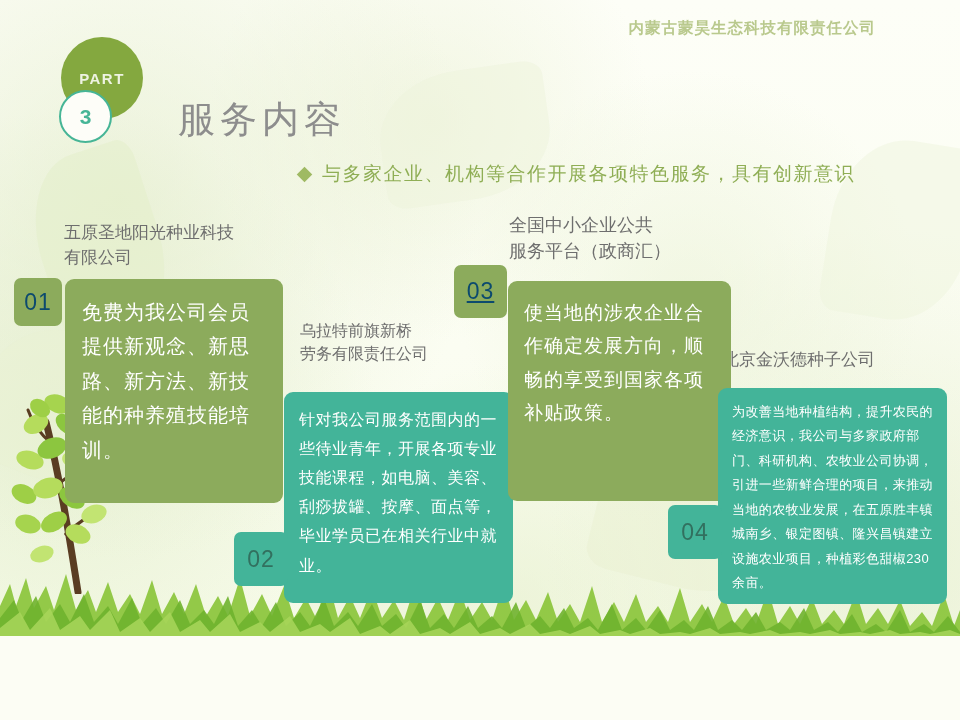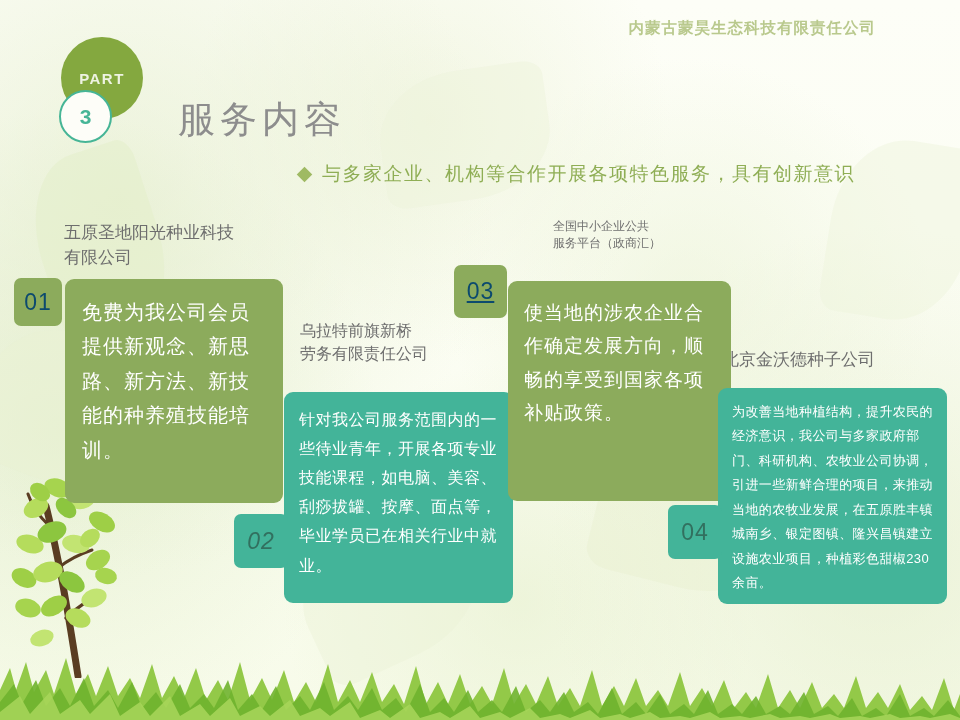--- a/index.html
+++ b/index.html
@@ -5,21 +5,21 @@
 <style>
   html,body{margin:0;padding:0;}
   body{
     width:960px;height:720px;
     font-family:"Liberation Sans","DejaVu Sans",sans-serif;
     background:#fcfdf4;
     overflow:hidden;
   }
   #slide{
     position:relative;
-    width:960px;height:720px;
+    width:960px;height:636px;
     background:
       radial-gradient(circle at 120px 200px, rgba(222,233,196,0.55) 0%, rgba(222,233,196,0) 38%),
       radial-gradient(circle at 60px 430px, rgba(214,230,186,0.5) 0%, rgba(214,230,186,0) 32%),
       radial-gradient(circle at 430px 120px, rgba(235,241,214,0.6) 0%, rgba(235,241,214,0) 30%),
       radial-gradient(circle at 690px 300px, rgba(228,238,204,0.45) 0%, rgba(228,238,204,0) 30%),
       radial-gradient(circle at 880px 560px, rgba(222,233,196,0.5) 0%, rgba(222,233,196,0) 32%),
       radial-gradient(circle at 520px 600px, rgba(226,237,200,0.5) 0%, rgba(226,237,200,0) 30%),
       linear-gradient(180deg,#fdfef7 0%,#fbfdf2 55%,#f7fbe9 100%);
     overflow:hidden;
   }
@@ -87,25 +87,25 @@
   .badge.green{color:#0c4a6e;}
   .badge.teal{color:#32705f;}
 
   
   #title1{left:64px;top:221px;width:217px;font-size:17px;text-align:left;}
   #badge1{left:14px;top:278px;width:48px;height:48px;}
   #card1{left:65px;top:279px;width:218px;height:224px;padding:16px 17px;
          font-size:20px;line-height:1.72;letter-spacing:1px;}
 
   #title2{left:300px;top:319px;width:215px;font-size:16px;text-align:left;}
-  #badge2{left:234px;top:514px;width:54px;height:54px;font-style:italic;}
+  #badge2{left:234px;top:532px;width:54px;height:54px;}
   #card2{left:284px;top:392px;width:229px;height:211px;padding:13px 15px;
          font-size:16px;line-height:1.82;letter-spacing:0.5px;}
 
-  #title3{left:509px;top:218px;width:250px;font-size:12px;text-align:left;margin-left:44px;}
+  #title3{left:509px;top:212px;width:250px;font-size:18px;text-align:left;}
   #badge3{left:454px;top:265px;width:53px;height:53px;text-decoration:underline;}
   #card3{left:508px;top:281px;width:223px;height:220px;padding:15px 16px;
          font-size:19px;line-height:1.75;letter-spacing:1px;}
 
   #title4{left:722px;top:348px;width:230px;font-size:17px;text-align:left;}
   #badge4{left:668px;top:505px;width:54px;height:54px;}
   #card4{left:718px;top:388px;width:229px;height:216px;padding:12px 14px;
          font-size:13px;line-height:1.88;letter-spacing:0.4px;}
 
   

